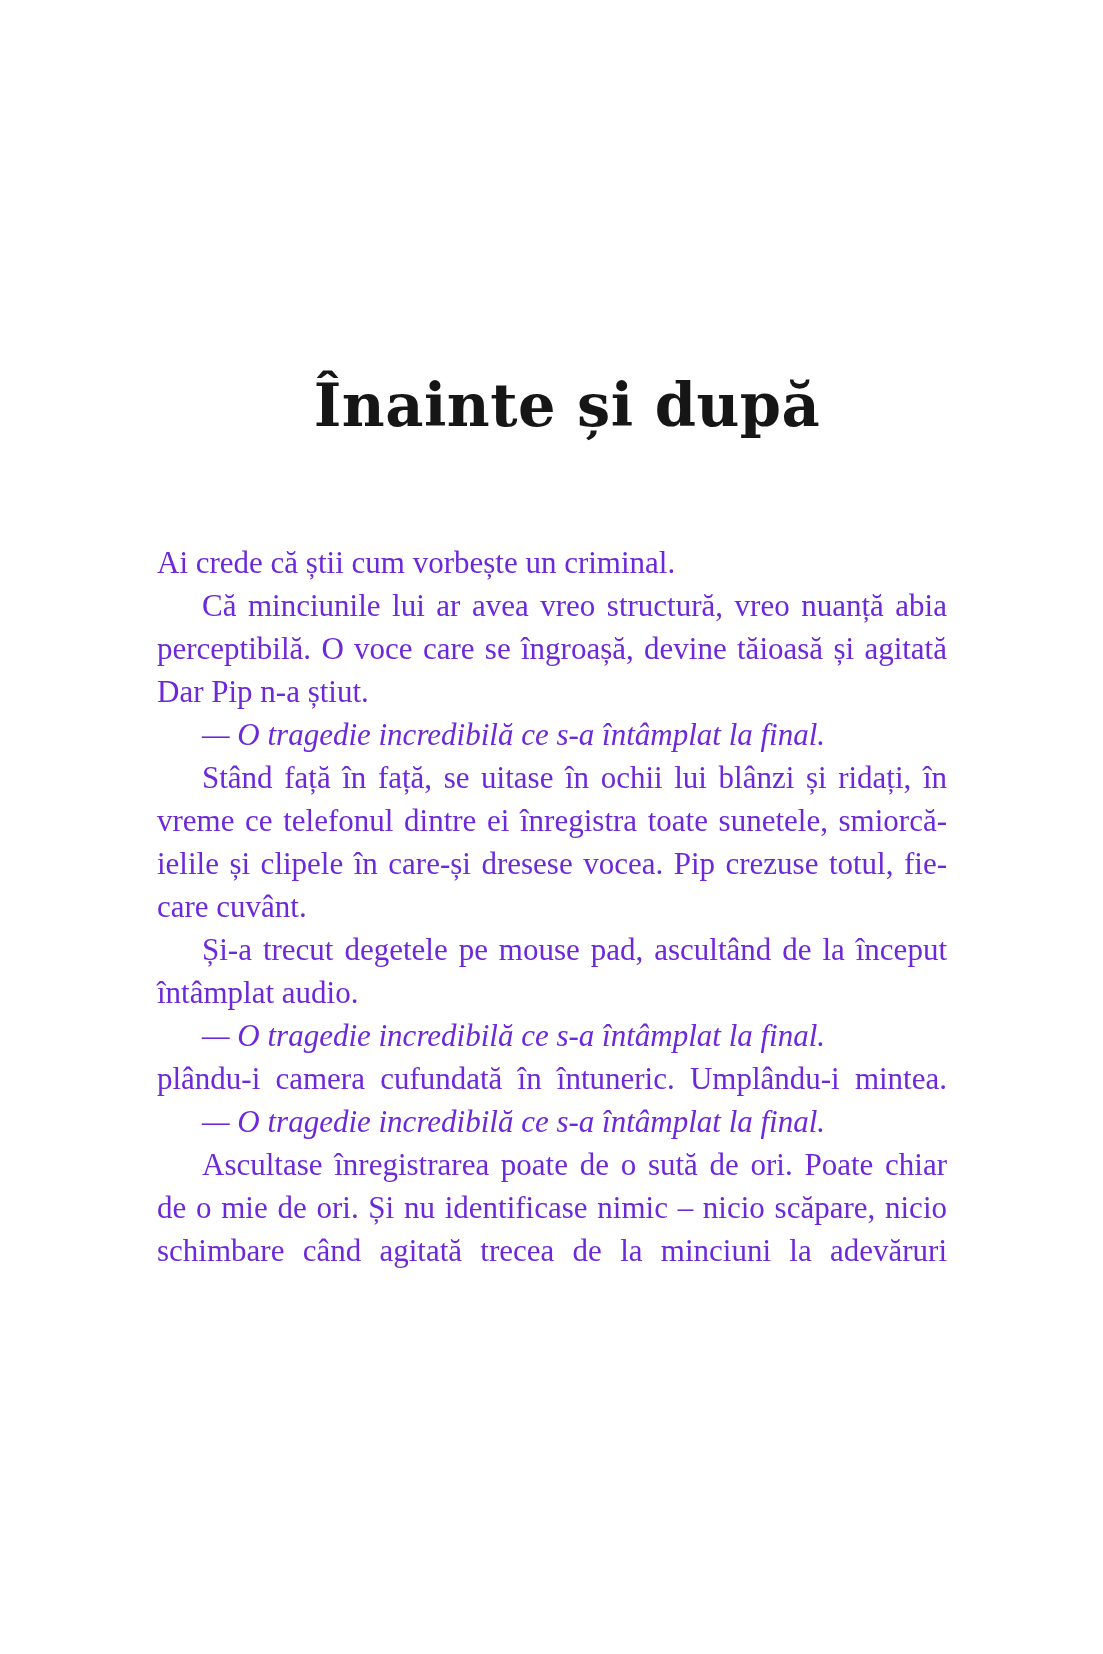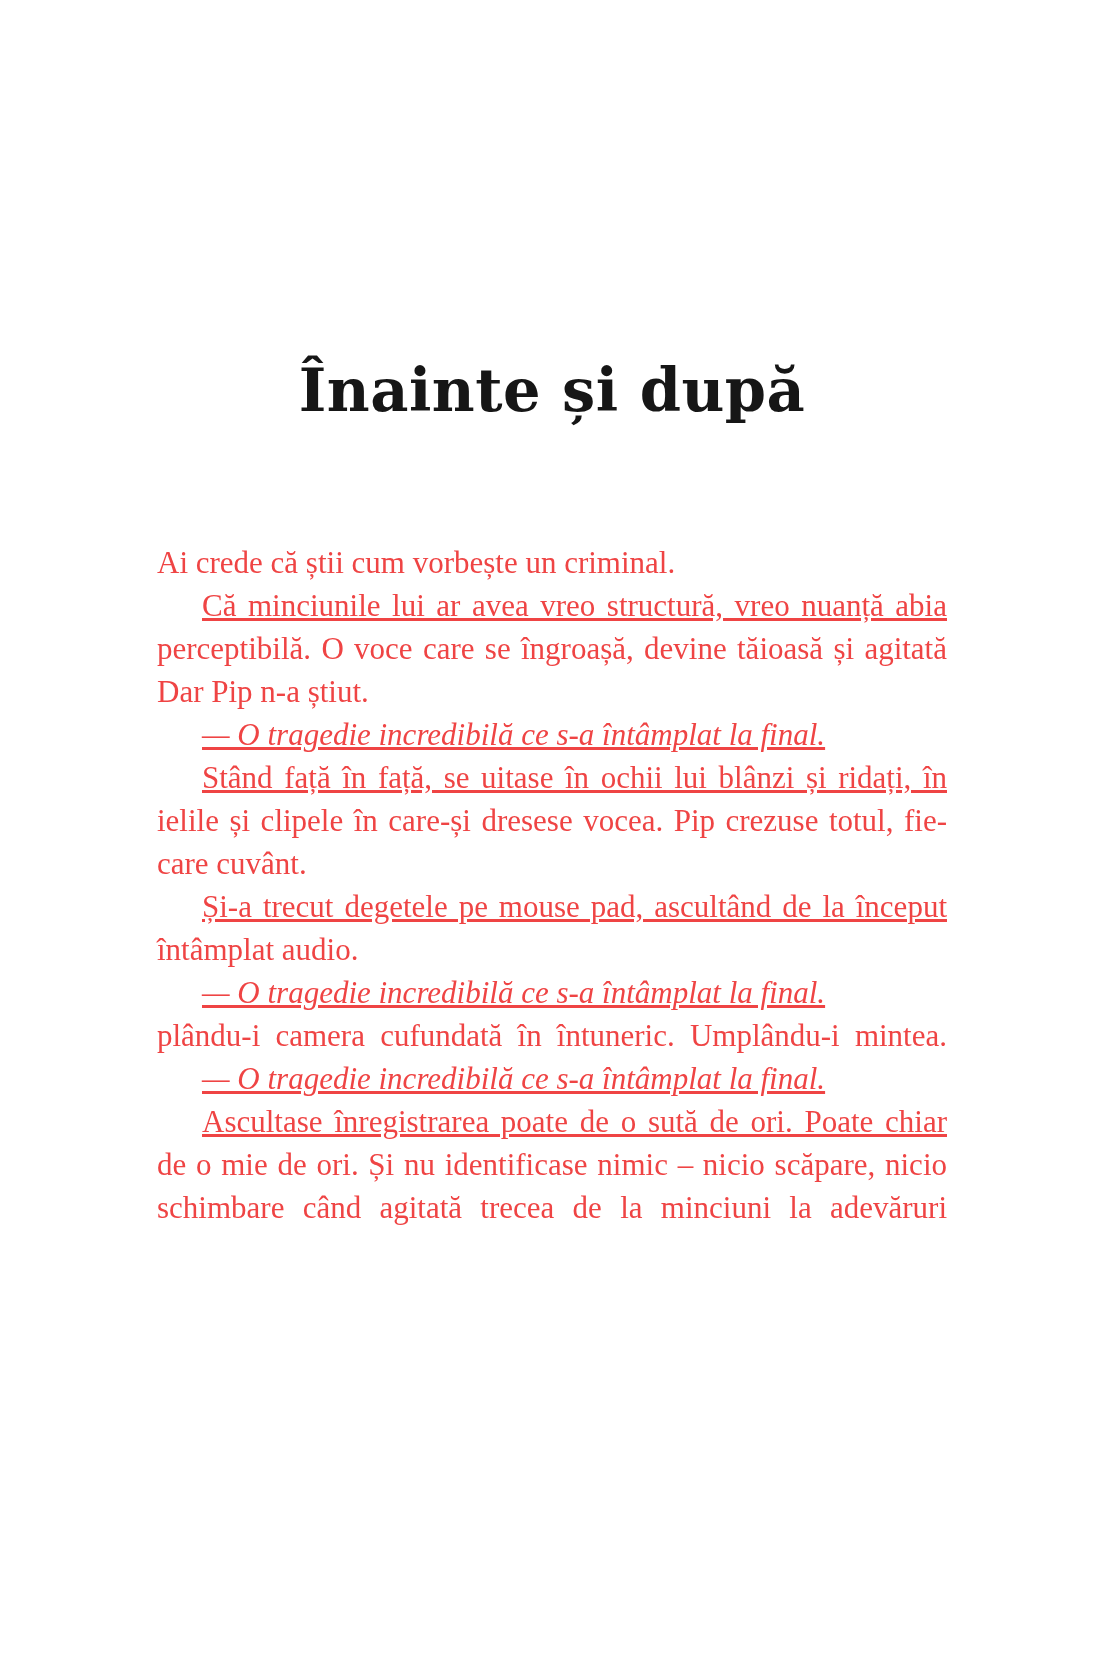--- a/index.html
+++ b/index.html
@@ -14,66 +14,66 @@
     height: 1654px;
     background: #ffffff;
     overflow: hidden;
     font-family: "Liberation Serif", "DejaVu Serif", serif;
   }
   .chapter-title {
     position: absolute;
     top: 352px;
     left: 157px;
     width: 790px;
-    margin: 0;
+    margin: 15px;
     text-align: center;
     font-family: "DejaVu Serif", serif;
     font-weight: 700;
     font-size: 59px;
     line-height: 78px;
     letter-spacing: 0.5px;
     color: #161616;
   }
   .body-text {
     position: absolute;
     top: 541px;
     left: 157px;
     width: 790px;
     font-size: 31px;
     line-height: 43px;
-    color: #ef4444;
+    color: #6d28d9;
   }
   .line {
     text-align: left;
     white-space: normal;
   }
   .line.justify {
     text-align: justify;
     text-align-last: justify;
   }
   .line.indent {
     text-indent: 45px;
-    text-decoration: underline;
   }
   .line.italic {
     font-style: italic;
   }
 </style>
 </head>
 <body>
 
 <div class="page">
   <h1 class="chapter-title">Înainte și după</h1>
   <div class="body-text">
       <div class="line">Ai crede că știi cum vorbește un criminal.</div>
       <div class="line indent justify">Că minciunile lui ar avea vreo structură, vreo nuanță abia</div>
       <div class="line justify">perceptibilă. O voce care se îngroașă, devine tăioasă și agitată</div>
       <div class="line">Dar Pip n-a știut.</div>
       <div class="line indent italic">— O tragedie incredibilă ce s-a întâmplat la final.</div>
       <div class="line indent justify">Stând față în față, se uitase în ochii lui blânzi și ridați, în</div>
+      <div class="line justify">vreme ce telefonul dintre ei înregistra toate sunetele, smiorcă-</div>
       <div class="line justify">ielile și clipele în care-și dresese vocea. Pip crezuse totul, fie-</div>
       <div class="line">care cuvânt.</div>
       <div class="line indent justify">Și-a trecut degetele pe mouse pad, ascultând de la început</div>
       <div class="line">întâmplat audio.</div>
       <div class="line indent italic">— O tragedie incredibilă ce s-a întâmplat la final.</div>
       <div class="line justify">plându-i camera cufundată în întuneric. Umplându-i mintea.</div>
       <div class="line indent italic">— O tragedie incredibilă ce s-a întâmplat la final.</div>
       <div class="line indent justify">Ascultase înregistrarea poate de o sută de ori. Poate chiar</div>
       <div class="line justify">de o mie de ori. Și nu identificase nimic – nicio scăpare, nicio</div>
       <div class="line justify">schimbare când agitată trecea de la minciuni la adevăruri</div>

